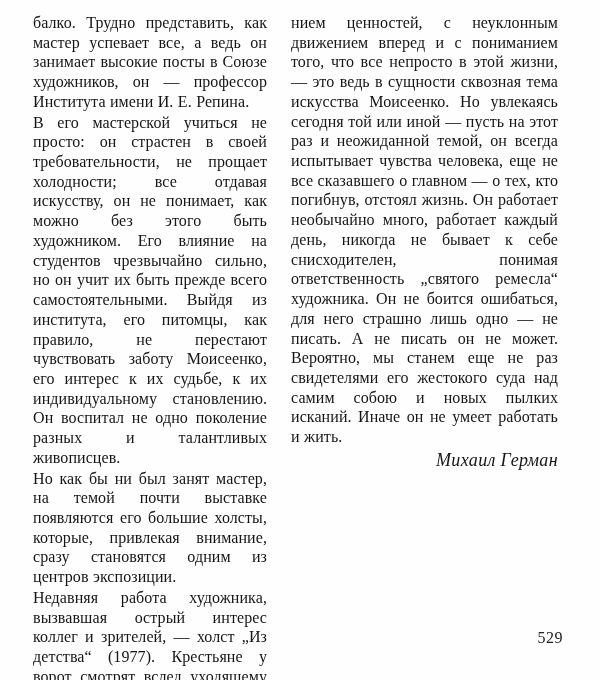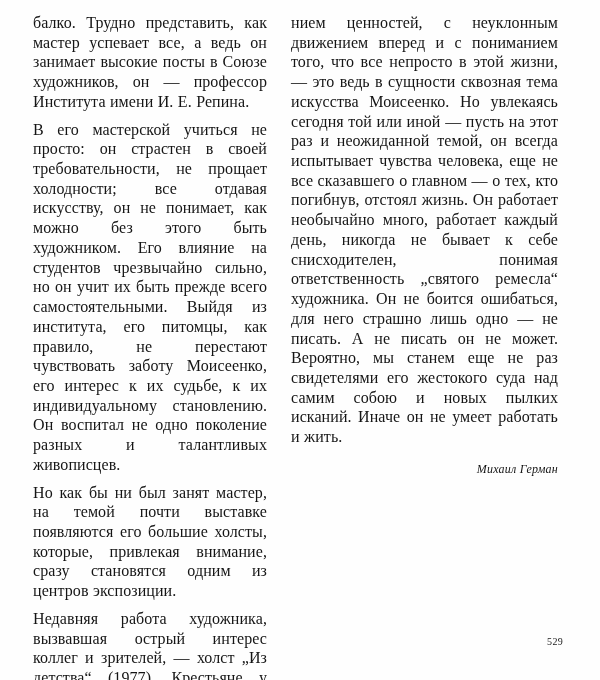--- a/index.html
+++ b/index.html
@@ -57,37 +57,37 @@
     hyphens: none;
     word-spacing: 0.02em;
     letter-spacing: 0.005em;
   }
   p.para:last-of-type {
     text-align-last: left;
   }
 
   
   .column .para + .para {
-    margin-top: 8px;
+    margin-top: 1px;
   }
 
   .signature {
-    margin: 13px 0 0 0;
+    margin: 4px 0 0 0;
     text-align: right;
     font-style: italic;
-    font-size: 12px;
+    font-size: 18px;
     line-height: 19.7px;
     letter-spacing: 0.02em;
   }
 
   .folio {
     position: absolute;
     right: 37px;
     bottom: 33px;
-    font-size: 10px;
+    font-size: 16px;
     letter-spacing: 0.03em;
     color: #222;
   }
 </style>
 </head>
 <body>
 
 <div class="page">
 
   <div class="columns">

